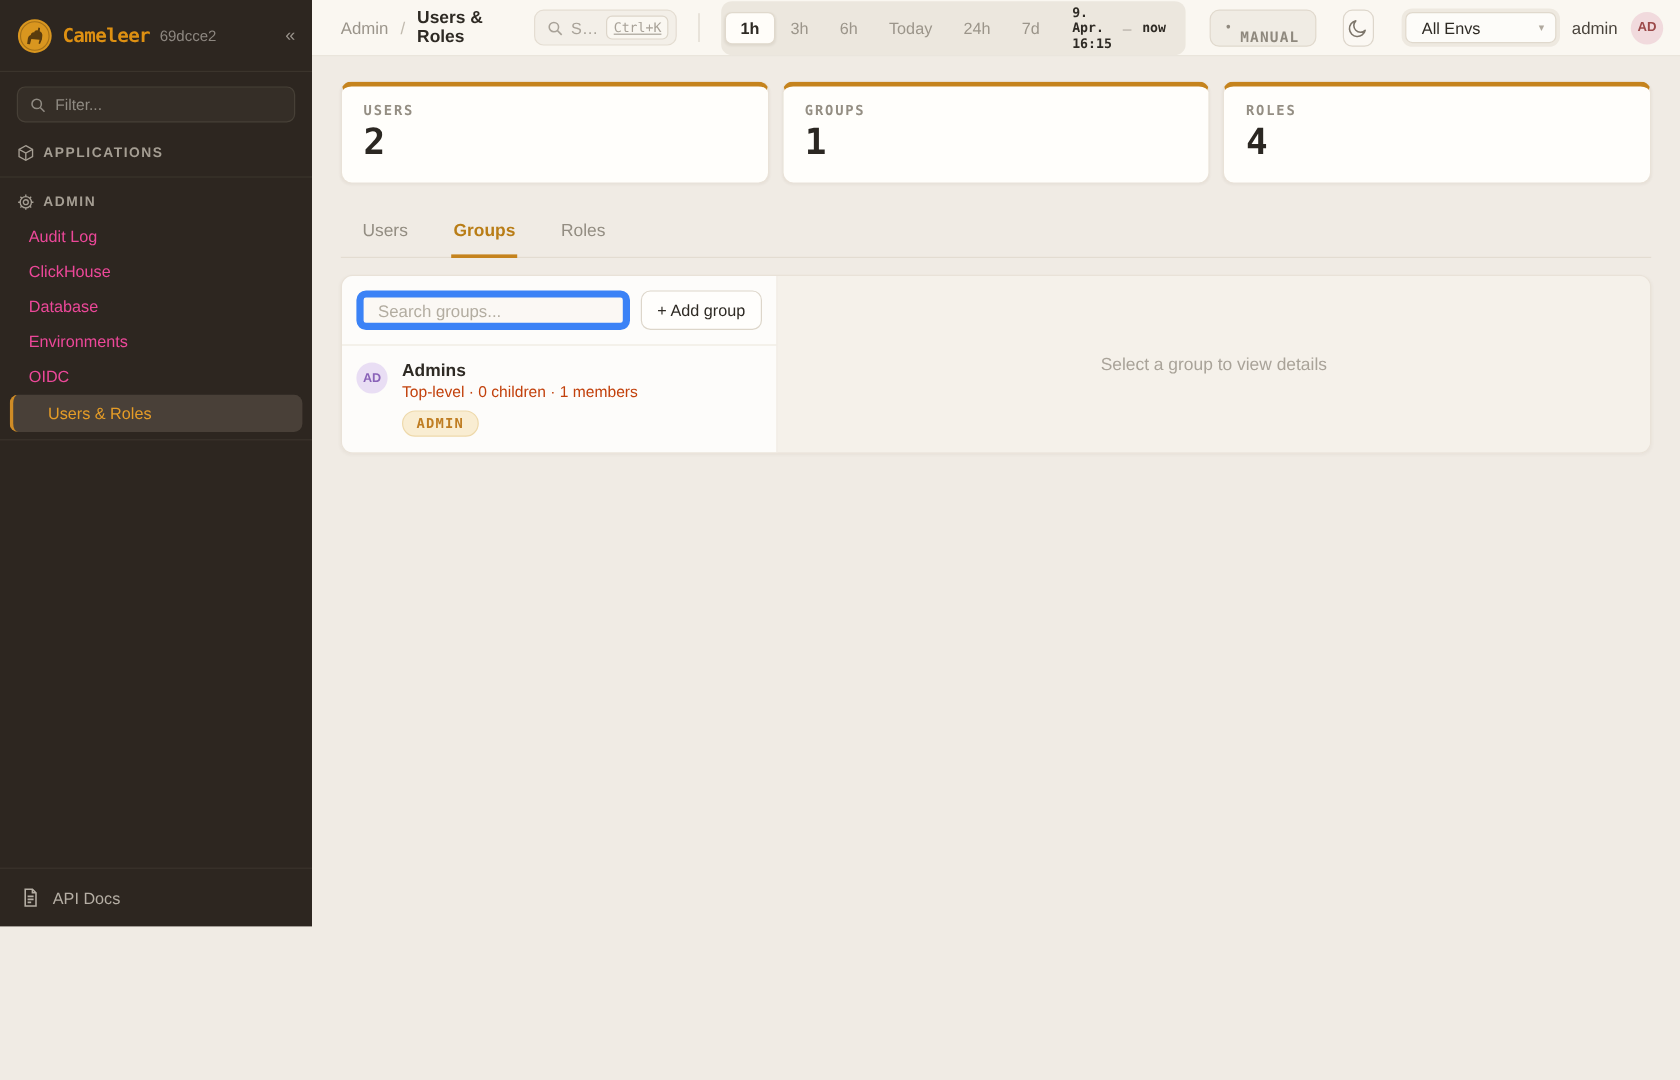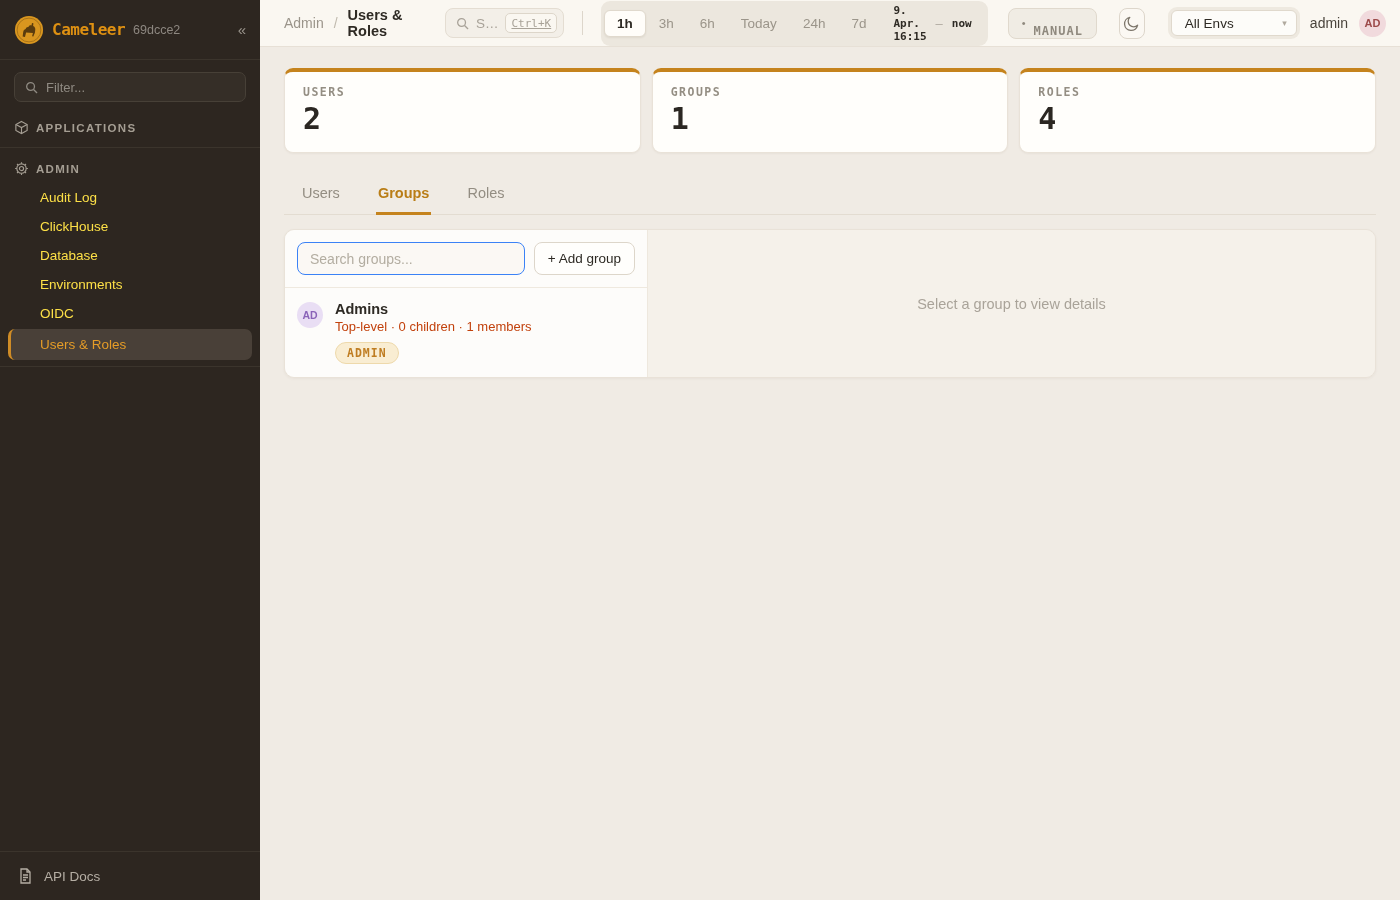--- a/index.html
+++ b/index.html
@@ -2,33 +2,33 @@
 <html><head>
 <meta charset="utf-8">
 <style>
   * { margin:0; padding:0; box-sizing:border-box; }
   html,body { width:1400px; height:900px; overflow:hidden; }
   body { font-family:"Liberation Sans", sans-serif; background:#f0ebe4; color:#2e2a24; }
 
   .app { position:relative; width:1400px; height:900px; display:flex; }
 
   
-  .sidebar { width:260px; height:900px; background:#2d2620; color:#d3cdc4; display:flex; flex-direction:column; flex-shrink:0; }
+  .sidebar { width:260px; height:772px; background:#2d2620; color:#d3cdc4; display:flex; flex-direction:column; flex-shrink:0; }
   .sb-header { height:60px; display:flex; align-items:center; padding:0 14px; border-bottom:1px solid #3b342c; gap:8px; }
   .logo { width:30px; height:30px; flex-shrink:0; }
   .brand { font-family:"DejaVu Sans Mono", monospace; font-weight:bold; font-size:16px; color:#de9012; letter-spacing:-0.5px; }
   .build { font-family:Liberation Sans, sans-serif; font-size:12.5px; color:#8d8780; }
   .collapse { margin-left:auto; color:#9a948c; font-size:15px; cursor:pointer; }
   .sb-filter { margin:12px 14px 10px; height:30px; background:#352e27; border:1px solid #47403717; border:1px solid #474037; border-radius:7px; display:flex; align-items:center; gap:8px; padding:0 10px; color:#8f8a82; }
   .sb-filter input { flex:1; background:transparent; border:none; outline:none; color:#d3cdc4; font-size:13px; font-family:"Liberation Sans",sans-serif; }
   .sb-filter input::placeholder { color:#8f8a82; }
   .sb-section { display:flex; align-items:center; gap:7px; padding:8px 14px 7px; color:#a59e93; font-size:11.5px; font-weight:bold; letter-spacing:1.3px; }
   .sb-divider { border-top:1px solid #3b342c; margin:5px 0; }
   .sb-nav { display:flex; flex-direction:column; }
-  .sb-item { height:29px; display:flex; align-items:center; padding-left:40px; font-size:13.5px; color:#fde047; cursor:pointer; }
+  .sb-item { height:29px; display:flex; align-items:center; padding-left:24px; font-size:13.5px; color:#ec4899; cursor:pointer; }
   .sb-item.active { height:31px; margin:1px 8px; padding-left:29px; background:#494038; border-left:3px solid #cf8c26; border-radius:7px; color:#e59c27; }
   .sb-spacer { flex:1; }
   .sb-footer { border-top:1px solid #3b342c; padding:16px 18px; display:flex; align-items:center; gap:11px; color:#b5aea4; font-size:13.5px; cursor:pointer; }
 
   
   .main { flex:1; display:flex; flex-direction:column; }
   .topbar { height:47px; background:#faf7f1; border-bottom:1px solid #e7e0d6; display:flex; align-items:center; padding:0 14px 0 24px; gap:10px; flex-shrink:0; }
   .crumb-parent { color:#9a948a; font-size:14px; }
   .crumb-sep { color:#c0baae; font-size:14px; }
   .crumb-current { color:#2e2a24; font-size:14.5px; font-weight:bold; }
@@ -60,21 +60,21 @@
   .stat-label { font-family:"DejaVu Sans Mono", monospace; font-size:11.5px; font-weight:bold; letter-spacing:1.5px; color:#948e83; }
   .stat-value { font-family:"DejaVu Sans Mono", monospace; font-size:30px; font-weight:bold; color:#2b2722; margin-top:2px; }
 
   .tabs { margin-top:24px; display:flex; gap:34px; padding:0 16px; border-bottom:1px solid #e3dcd1; }
   .tab { padding:8px 2px 11px; font-size:14.5px; color:#938d82; cursor:pointer; border-bottom:3px solid transparent; margin-bottom:-1px; }
   .tab.active { color:#b97d16; font-weight:bold; border-bottom:3px solid #c5831d; }
 
   .panel { margin-top:14px; display:flex; min-height:138px; border:1px solid #e9e2d8; border-radius:10px; overflow:hidden; box-shadow:0 1px 3px rgba(70,55,30,.05); }
   .panel-left { width:363px; flex-shrink:0; background:#fdfcfa; border-right:1px solid #eee8de; display:flex; flex-direction:column; }
   .panel-toolbar { display:flex; gap:9px; padding:12px; border-bottom:1px solid #efe9df; }
-  .grp-search { flex:1; height:33px; background:#fbf8f4; border:1px solid #3b82f6; border-radius:8px; padding:0 12px; font-size:14px; color:#2e2a24; outline:none; font-family:"Liberation Sans",sans-serif; }
+  .grp-search { flex:1; height:33px; background:#fbf8f4; border:6px solid #3b82f6; border-radius:8px; padding:0 12px; font-size:14px; color:#2e2a24; outline:none; font-family:"Liberation Sans",sans-serif; }
   .grp-search::placeholder { color:#b3ada1; }
   .btn-add { height:33px; padding:0 13px; background:#fffefc; border:1px solid #ddd6ca; border-radius:8px; font-size:13.5px; color:#2e2a24; cursor:pointer; white-space:nowrap; font-family:"Liberation Sans",sans-serif; }
   .grp-item { display:flex; gap:12px; padding:13px 12px; align-items:flex-start; cursor:pointer; }
   .avatar-grp { width:26px; height:26px; border-radius:50%; background:#e9def4; color:#8a63b8; font-size:10.5px; font-weight:bold; display:flex; align-items:center; justify-content:center; flex-shrink:0; margin-top:1px; }
   .grp-name { font-size:14.5px; font-weight:bold; color:#2e2a24; }
   .grp-meta { font-size:13px; color:#c2410c; margin-top:2px; }
   .grp-badge { display:inline-block; margin-top:8px; font-family:"DejaVu Sans Mono", monospace; font-size:11.5px; font-weight:bold; letter-spacing:1px; color:#bf7d22; background:#f9edd2; border:1px solid #eed9ab; border-radius:11px; padding:3px 11px; }
   .panel-right { flex:1; background:#f5f1ea; display:flex; align-items:center; justify-content:center; }
   .empty-state { color:#a9a399; font-size:14.5px; }
 

